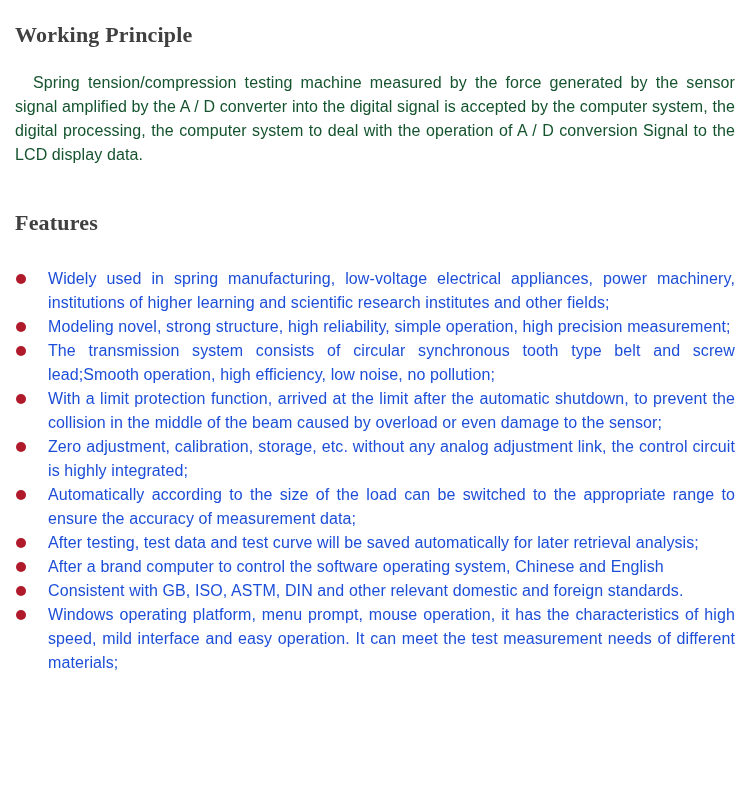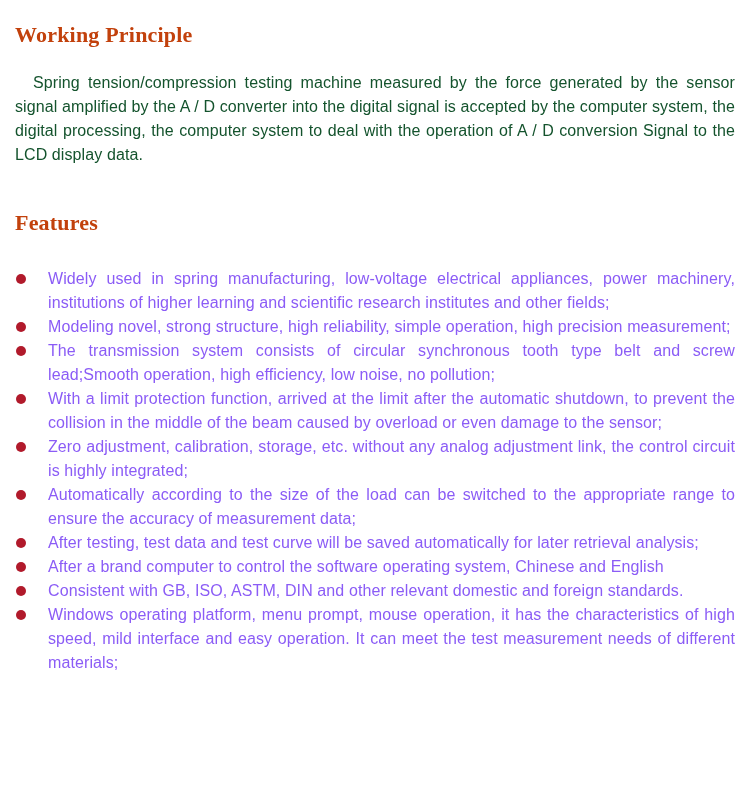--- a/index.html
+++ b/index.html
@@ -17,21 +17,21 @@
     box-sizing: border-box;
     width: 750px;
     height: 807px;
     padding: 0 15px;
   }
   .section-heading {
     font-family: "Liberation Serif", "DejaVu Serif", serif;
     font-weight: bold;
     font-size: 22px;
     line-height: 28px;
-    color: #c2410c;
+    color: #404040;
     margin: 0;
     letter-spacing: 0.2px;
   }
   .heading-working-principle {
     margin-top: 21px;
   }
   .heading-features {
     margin-top: 42px;
     font-family: Liberation Serif, serif;
   }
@@ -58,21 +58,21 @@
     width: 10px;
     height: 10px;
     border-radius: 50%;
     background: #b11a2b;
     margin: 7px 22px 0 1px;
   }
   .feature-text {
     flex: 1;
     font-size: 16px;
     line-height: 24px;
-    color: #8b5cf6;
+    color: #1d4ed8;
     text-align: justify;
     letter-spacing: 0.1px;
   }
   
   .feature-item:nth-child(10) .feature-text {
     text-align-last: justify;
   }
 </style>
 </head>
 <body>

